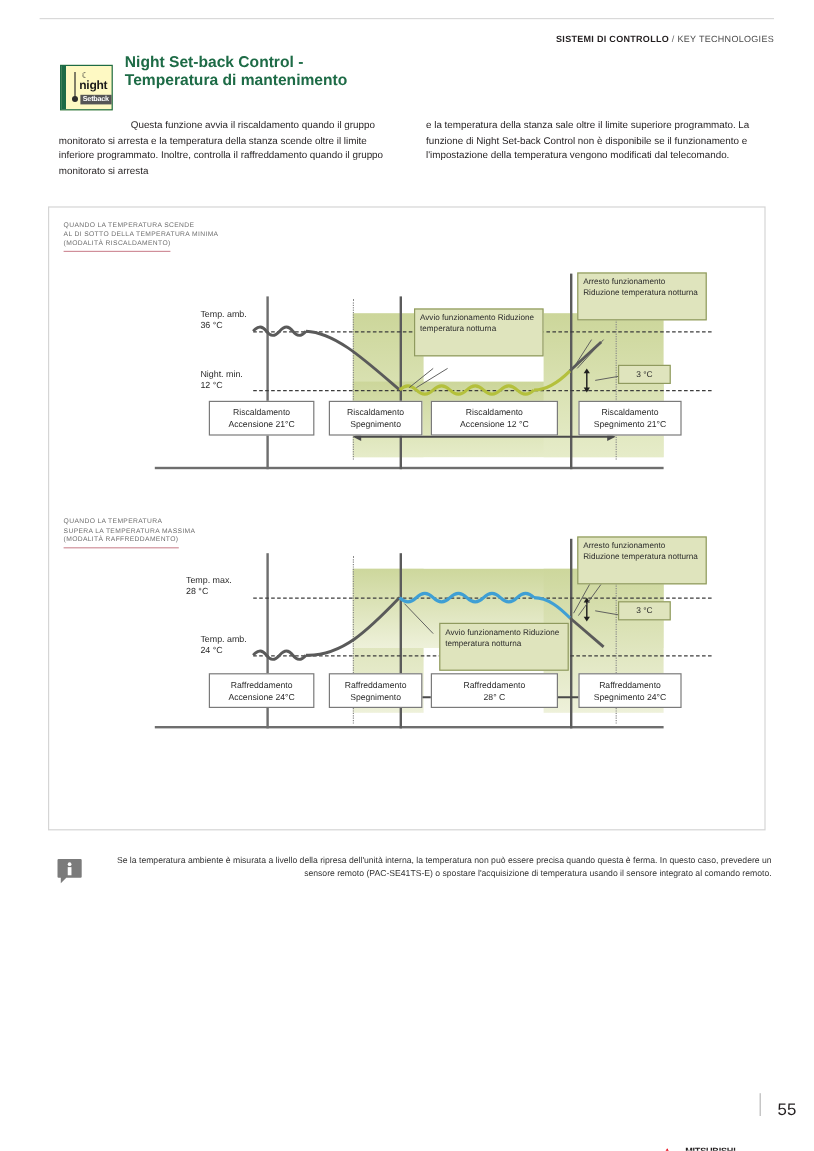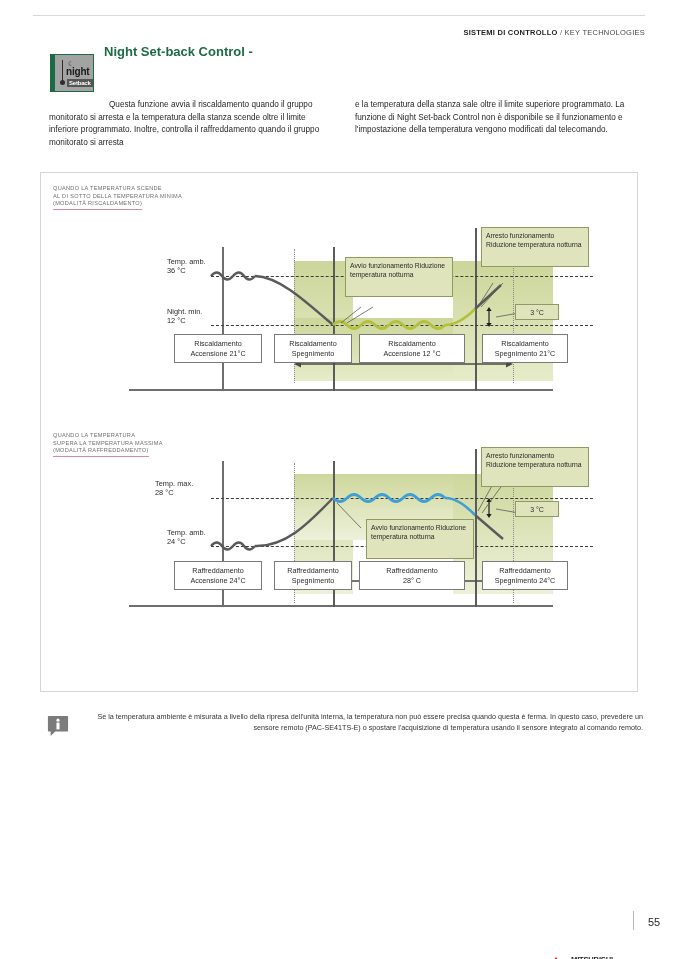--- a/index.html
+++ b/index.html
@@ -8,21 +8,21 @@
   .page{position:absolute;inset:0;}
 
   
   .hdr{position:absolute;top:28px;right:33px;font-size:7.5px;letter-spacing:.25px;color:#3a3a3a;white-space:nowrap;}
   .hdr b{font-weight:bold;color:#231f20;}
   .hdr .sep{color:#666;}
   .hdr .kt{color:#4a4a4a;}
   .hdr-rule{position:absolute;left:33px;right:33px;top:15px;height:1px;background:#d9d9d9;}
 
   
-  .logo{position:absolute;left:50px;top:54px;width:44px;height:38px;border:1px solid #1d6b46;background:#a3a3a3;box-sizing:border-box;}
+  .logo{position:absolute;left:50px;top:54px;width:44px;height:38px;border:1px solid #1d6b46;background:#fef9c3;box-sizing:border-box;}
   .logo .bar{position:absolute;left:0;top:0;bottom:0;width:4px;background:#1d6b46;}
   .logo .thermo{position:absolute;left:9px;top:5px;width:5px;height:28px;}
   .logo .thermo .stem{position:absolute;left:1.6px;top:0;width:1.6px;height:21px;background:#2d2d2d;}
   .logo .thermo .bulb{position:absolute;left:0px;top:20px;width:5px;height:5px;border-radius:50%;background:#2d2d2d;}
   .logo .moon{position:absolute;left:17px;top:5px;font-size:7px;color:#2d2d2d;line-height:7px;}
   .logo .night{position:absolute;left:15px;top:11px;font-size:10px;font-weight:bold;color:#1a1a1a;line-height:11px;letter-spacing:-.2px;}
   .logo .setback{position:absolute;left:16px;top:24px;font-size:6px;font-weight:bold;color:#fff;background:#555;padding:0 2px;line-height:8px;letter-spacing:-.2px;}
 
   .title{position:absolute;left:104px;top:44px;width:300px;font-size:13px;font-weight:bold;color:#1d6b46;line-height:15px;}
 
@@ -67,21 +67,21 @@
   
   .note{position:absolute;left:40px;top:712px;width:600px;}
   .note .icn{position:absolute;left:7px;top:3px;width:22px;height:22px;}
   .note .txt{position:absolute;left:38px;top:0;width:565px;font-size:7.2px;line-height:10.6px;color:#333;text-align:right;}
 
   
   .foot-rule{position:absolute;left:33px;right:33px;top:905px;height:0;}
   .mit{position:absolute;left:545px;top:912px;display:flex;align-items:center;gap:4px;}
   .mit .mark{width:22px;height:19px;}
   .mit .wm{font-size:7.6px;font-weight:bold;line-height:8.4px;letter-spacing:-.2px;color:#231f20;margin-top:44px;}
-  .pgnum{position:absolute;left:648px;top:916px;font-size:11px;color:#231f20;}
+  .pgnum{position:absolute;left:648px;top:916px;font-size:14px;color:#231f20;}
   .pgbar{position:absolute;left:633px;top:911px;width:1px;height:19px;background:#b9b9b9;}
 </style>
 </head>
 <body>
 
 <div class="page">
 
   <div class="hdr-rule"></div>
   <div class="hdr">
     <b>SISTEMI DI CONTROLLO</b>
@@ -95,20 +95,21 @@
       <div class="stem"></div>
         <div class="bulb"></div>
     </div>
     <div class="moon">☾</div>
     <div class="night">night</div>
     <div class="setback">Setback</div>
   </div>
 
   <div class="title">
     <div>Night Set-back Control -</div>
+    <div>Temperatura di mantenimento</div>
   </div>
 
   <div class="col-l"><span class="ind"></span><span>Questa funzione avvia il riscaldamento quando il gruppo monitorato si arresta e la temperatura della stanza scende oltre il limite inferiore programmato. Inoltre, controlla il raffreddamento quando il gruppo monitorato si arresta</span></div>
   <div class="col-r">e la temperatura della stanza sale oltre il limite superiore programmato. La funzione di Night Set-back Control non è disponibile se il funzionamento e l'impostazione della temperatura vengono modificati dal telecomando.</div>
 
   <div class="panel">
 
     <div class="chart" style="top:0">
 
       <div class="sect-cap" style="left:12px;top:12px">

